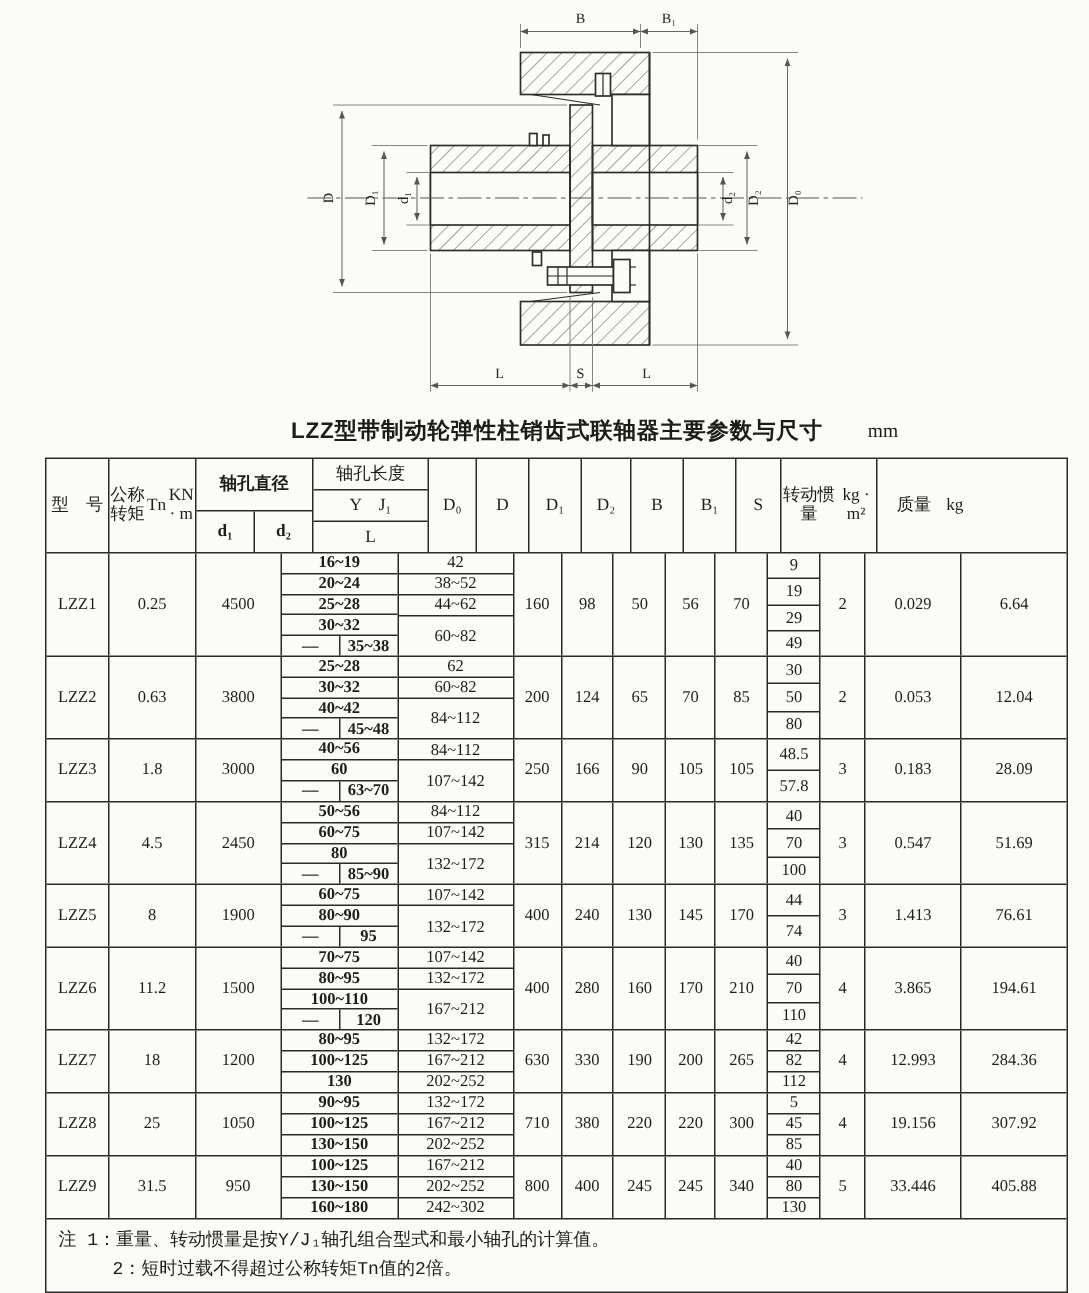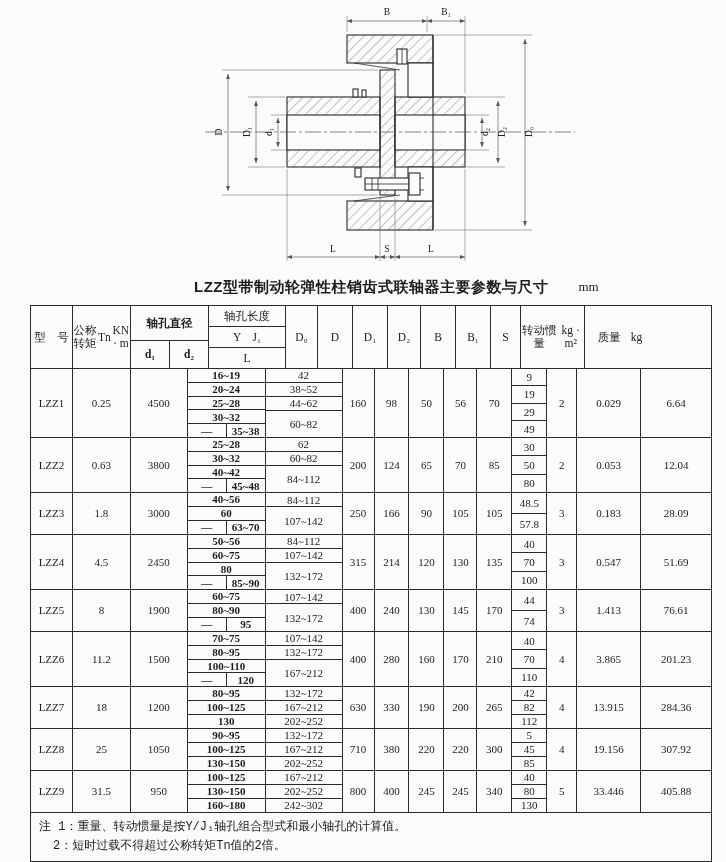--- a/index.html
+++ b/index.html
@@ -49,21 +49,21 @@
   #thead .htitle{flex:35;display:flex;align-items:center;justify-content:center;}
   #thead .hdrow{flex:27;display:flex;border-top:1px solid #2a2a2a;}
   #thead .hdrow span{flex:1;display:flex;align-items:center;justify-content:center;}
   #thead .hdrow span:first-child{border-right:1px solid #2a2a2a;}
   #thead .l3{flex:1;display:flex;align-items:center;justify-content:center;}
   #thead .l3 + .l3{border-top:1px solid #2a2a2a;}
   #thead .sp{display:block;}
   
   #notes{padding:5px 8px 6px 8px;font-size:12px;line-height:1.55;
          font-family:Liberation Mono, monospace;}
-  #notes .n2{margin-left:14px;}
+  #notes .n2{margin-left:36px;}
 </style>
 </head>
 <body>
 
 <div id="page">
 
   <div id="drawing-wrap">
     <svg width="440" height="272" viewBox="0 0 440 272">
       <defs>
         <pattern id="hatch" width="7" height="7" patternUnits="userSpaceOnUse" patternTransform="rotate(45)">
@@ -375,21 +375,21 @@
           <div class="cell c-d1">160</div>
           <div class="cell c-d2">170</div>
           <div class="cell c-b">210</div>
           <div class="col c-b1">
             <div class="sub">40</div>
             <div class="sub">70</div>
             <div class="sub">110</div>
           </div>
           <div class="cell c-s">4</div>
           <div class="cell c-in">3.865</div>
-          <div class="cell c-m last">201.23</div>
+          <div class="cell c-m last">194.61</div>
         </div>
         <div class="trow" style="height: 41px;">
           <div class="cell c-model">LZZ7</div>
           <div class="cell c-tn">18</div>
           <div class="cell c-n">1200</div>
           <div class="col c-d">
             <div class="sub">80~95</div>
             <div class="sub">100~125</div>
             <div class="sub">130</div>
           </div>
@@ -402,21 +402,21 @@
           <div class="cell c-dd">330</div>
           <div class="cell c-d1">190</div>
           <div class="cell c-d2">200</div>
           <div class="cell c-b">265</div>
           <div class="col c-b1">
             <div class="sub">42</div>
             <div class="sub">82</div>
             <div class="sub">112</div>
           </div>
           <div class="cell c-s">4</div>
-          <div class="cell c-in">13.915</div>
+          <div class="cell c-in">12.993</div>
           <div class="cell c-m last">284.36</div>
         </div>
         <div class="trow" style="height: 41px;">
           <div class="cell c-model">LZZ8</div>
           <div class="cell c-tn">25</div>
           <div class="cell c-n">1050</div>
           <div class="col c-d">
             <div class="sub">90~95</div>
             <div class="sub">100~125</div>
             <div class="sub">130~150</div>

